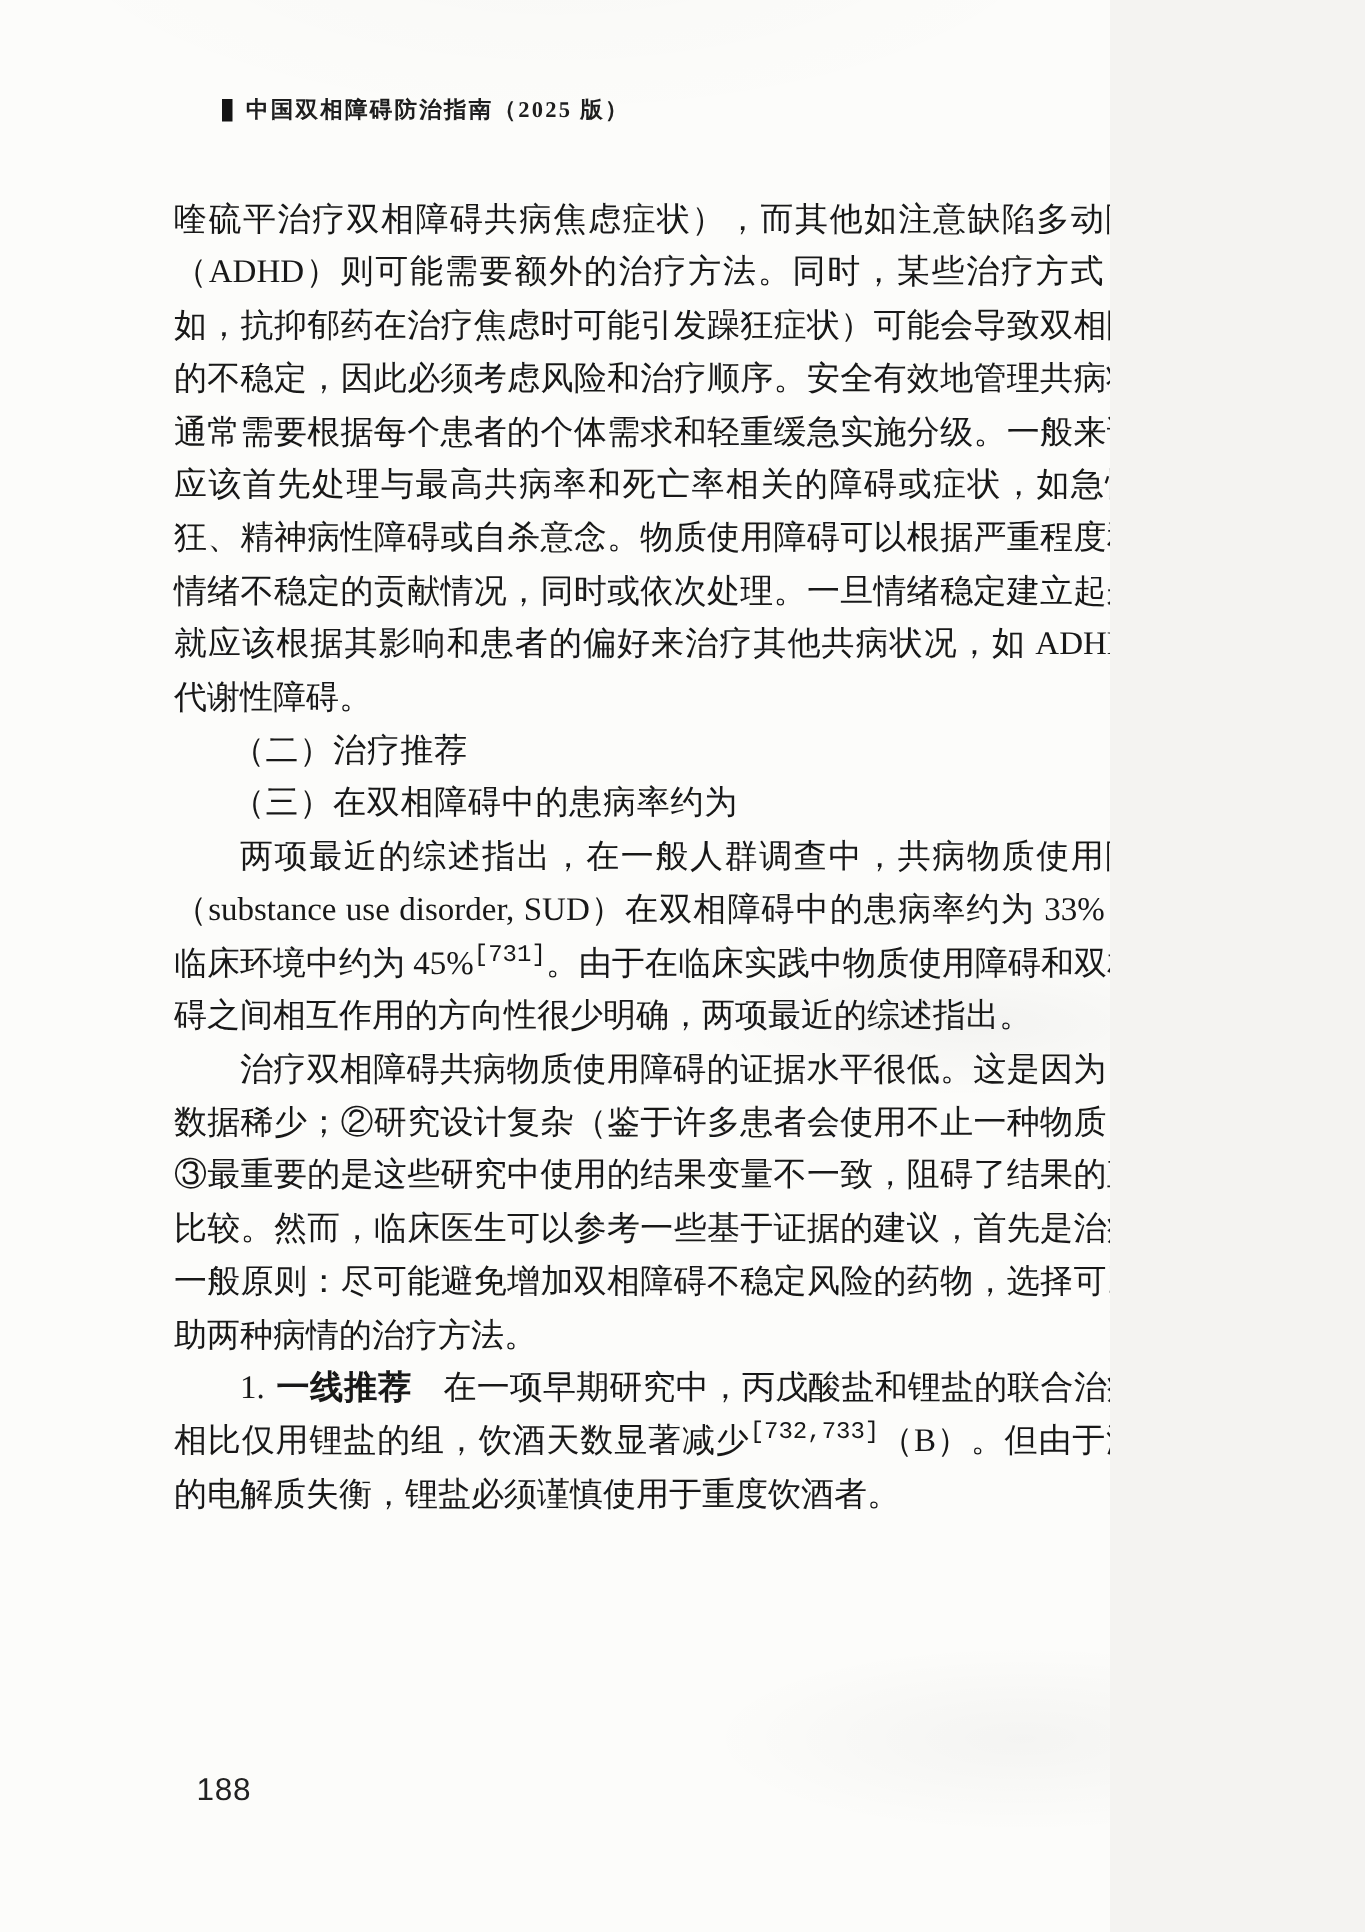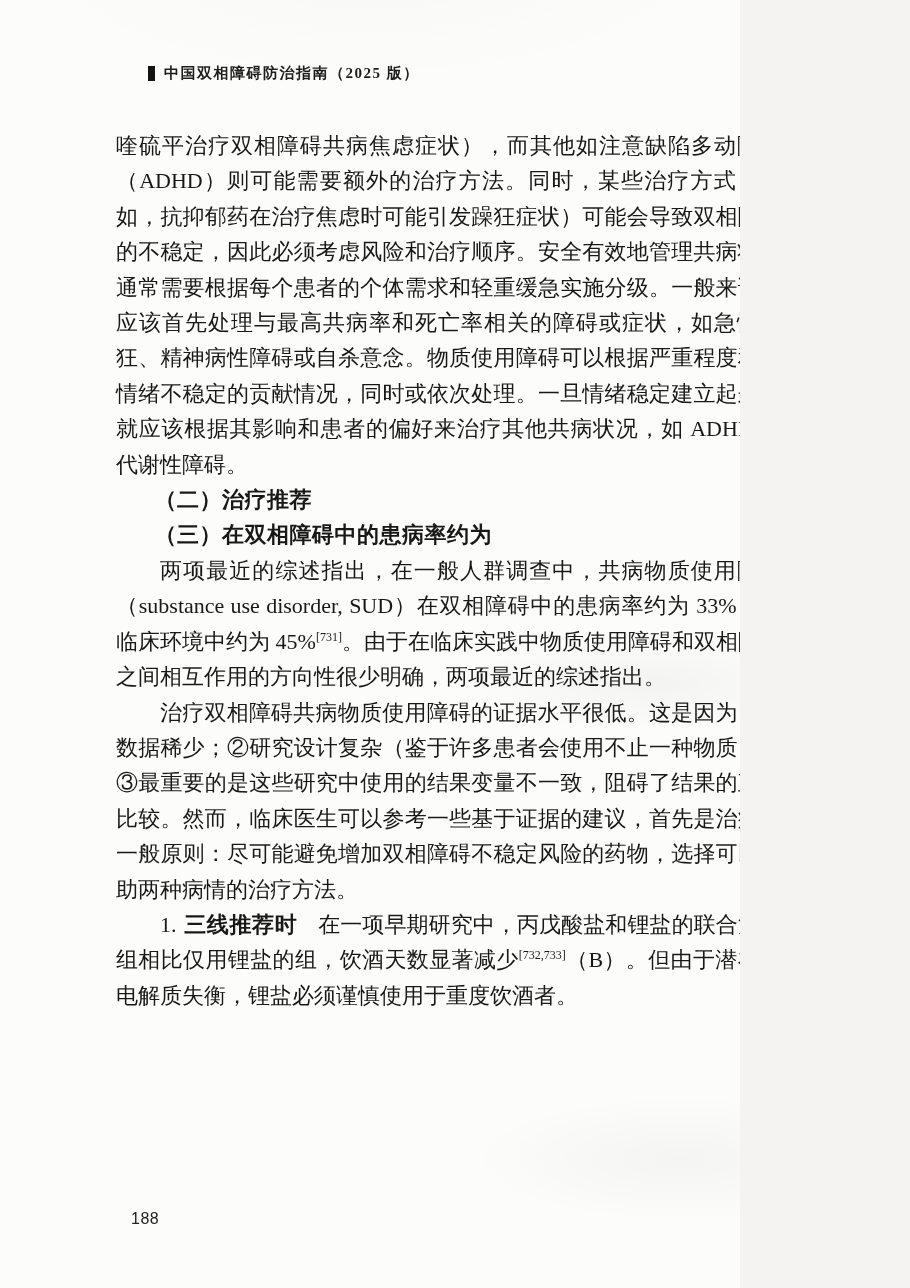--- a/index.html
+++ b/index.html
@@ -44,36 +44,37 @@
     line-height: 35.4px;
     text-align: justify;
     color: #181818;
   }
   p.para { margin: 0; text-indent: 2em; }
   p.para.no-indent { text-indent: 0; }
   .subhead {
     margin: 0;
     font-size: 22px;
     line-height: 35.4px;
-    font-weight: bold;
+    font-weight: normal;
     text-indent: 1.75em;
     letter-spacing: 0.5px;
   }
   sup.ref {
-    font-size: 12px;
+    font-size: 16px;
     line-height: 0;
     vertical-align: super;
     letter-spacing: 0;
+    font-family: Liberation Mono, monospace;
   }
   .rec-num { margin-right: 0.35em; }
   b.rec-label { margin-right: 0.95em; letter-spacing: 0.5px; }
   .page-number {
     position: absolute;
-    left: 131px; top: 1210px;
-    font-size: 16px;
+    left: 131px; top: 1182px;
+    font-size: 21px;
     font-family: "Liberation Sans", "DejaVu Sans", sans-serif;
     color: #222;
     letter-spacing: 0.5px;
   }
 </style>
 </head>
 <body>
 
 <div class="page">
 
@@ -88,20 +89,20 @@
 
     <div class="subhead">（二）治疗推荐</div>
 
 
     <div class="subhead">（三）在双相障碍中的患病率约为</div>
 
     <p class="para"><span>两项最近的综述指出，在一般人群调查中，共病物质使用障碍（substance use disorder, SUD）在双相障碍中的患病率约为 33%，在临床环境中约为 45%</span><sup class="ref">[731]</sup><span>。由于在临床实践中物质使用障碍和双相障碍之间相互作用的方向性很少明确，两项最近的综述指出。</span></p>
 
     <p class="para"><span>治疗双相障碍共病物质使用障碍的证据水平很低。这是因为：①数据稀少；②研究设计复杂（鉴于许多患者会使用不止一种物质）；③最重要的是这些研究中使用的结果变量不一致，阻碍了结果的直接比较。然而，临床医生可以参考一些基于证据的建议，首先是治疗的一般原则：尽可能避免增加双相障碍不稳定风险的药物，选择可以帮助两种病情的治疗方法。</span></p>
 
-    <p class="para"><span class="rec-num">1.</span><b class="rec-label">三线推荐时</b><span>在一项早期研究中，丙戊酸盐和锂盐的联合治疗组相比仅用锂盐的组，饮酒天数显著减少</span><sup class="ref">[732,733]</sup><span>（B）。但由于潜在的电解质失衡，锂盐必须谨慎使用于重度饮酒者。</span></p>
+    <p class="para"><span class="rec-num">1.</span><b class="rec-label">一线推荐</b><span>在一项早期研究中，丙戊酸盐和锂盐的联合治疗组相比仅用锂盐的组，饮酒天数显著减少</span><sup class="ref">[732,733]</sup><span>（B）。但由于潜在的电解质失衡，锂盐必须谨慎使用于重度饮酒者。</span></p>
 
 
   </div>
 
   <div class="page-number">188</div>
 
 </div>
 
 </body></html>

